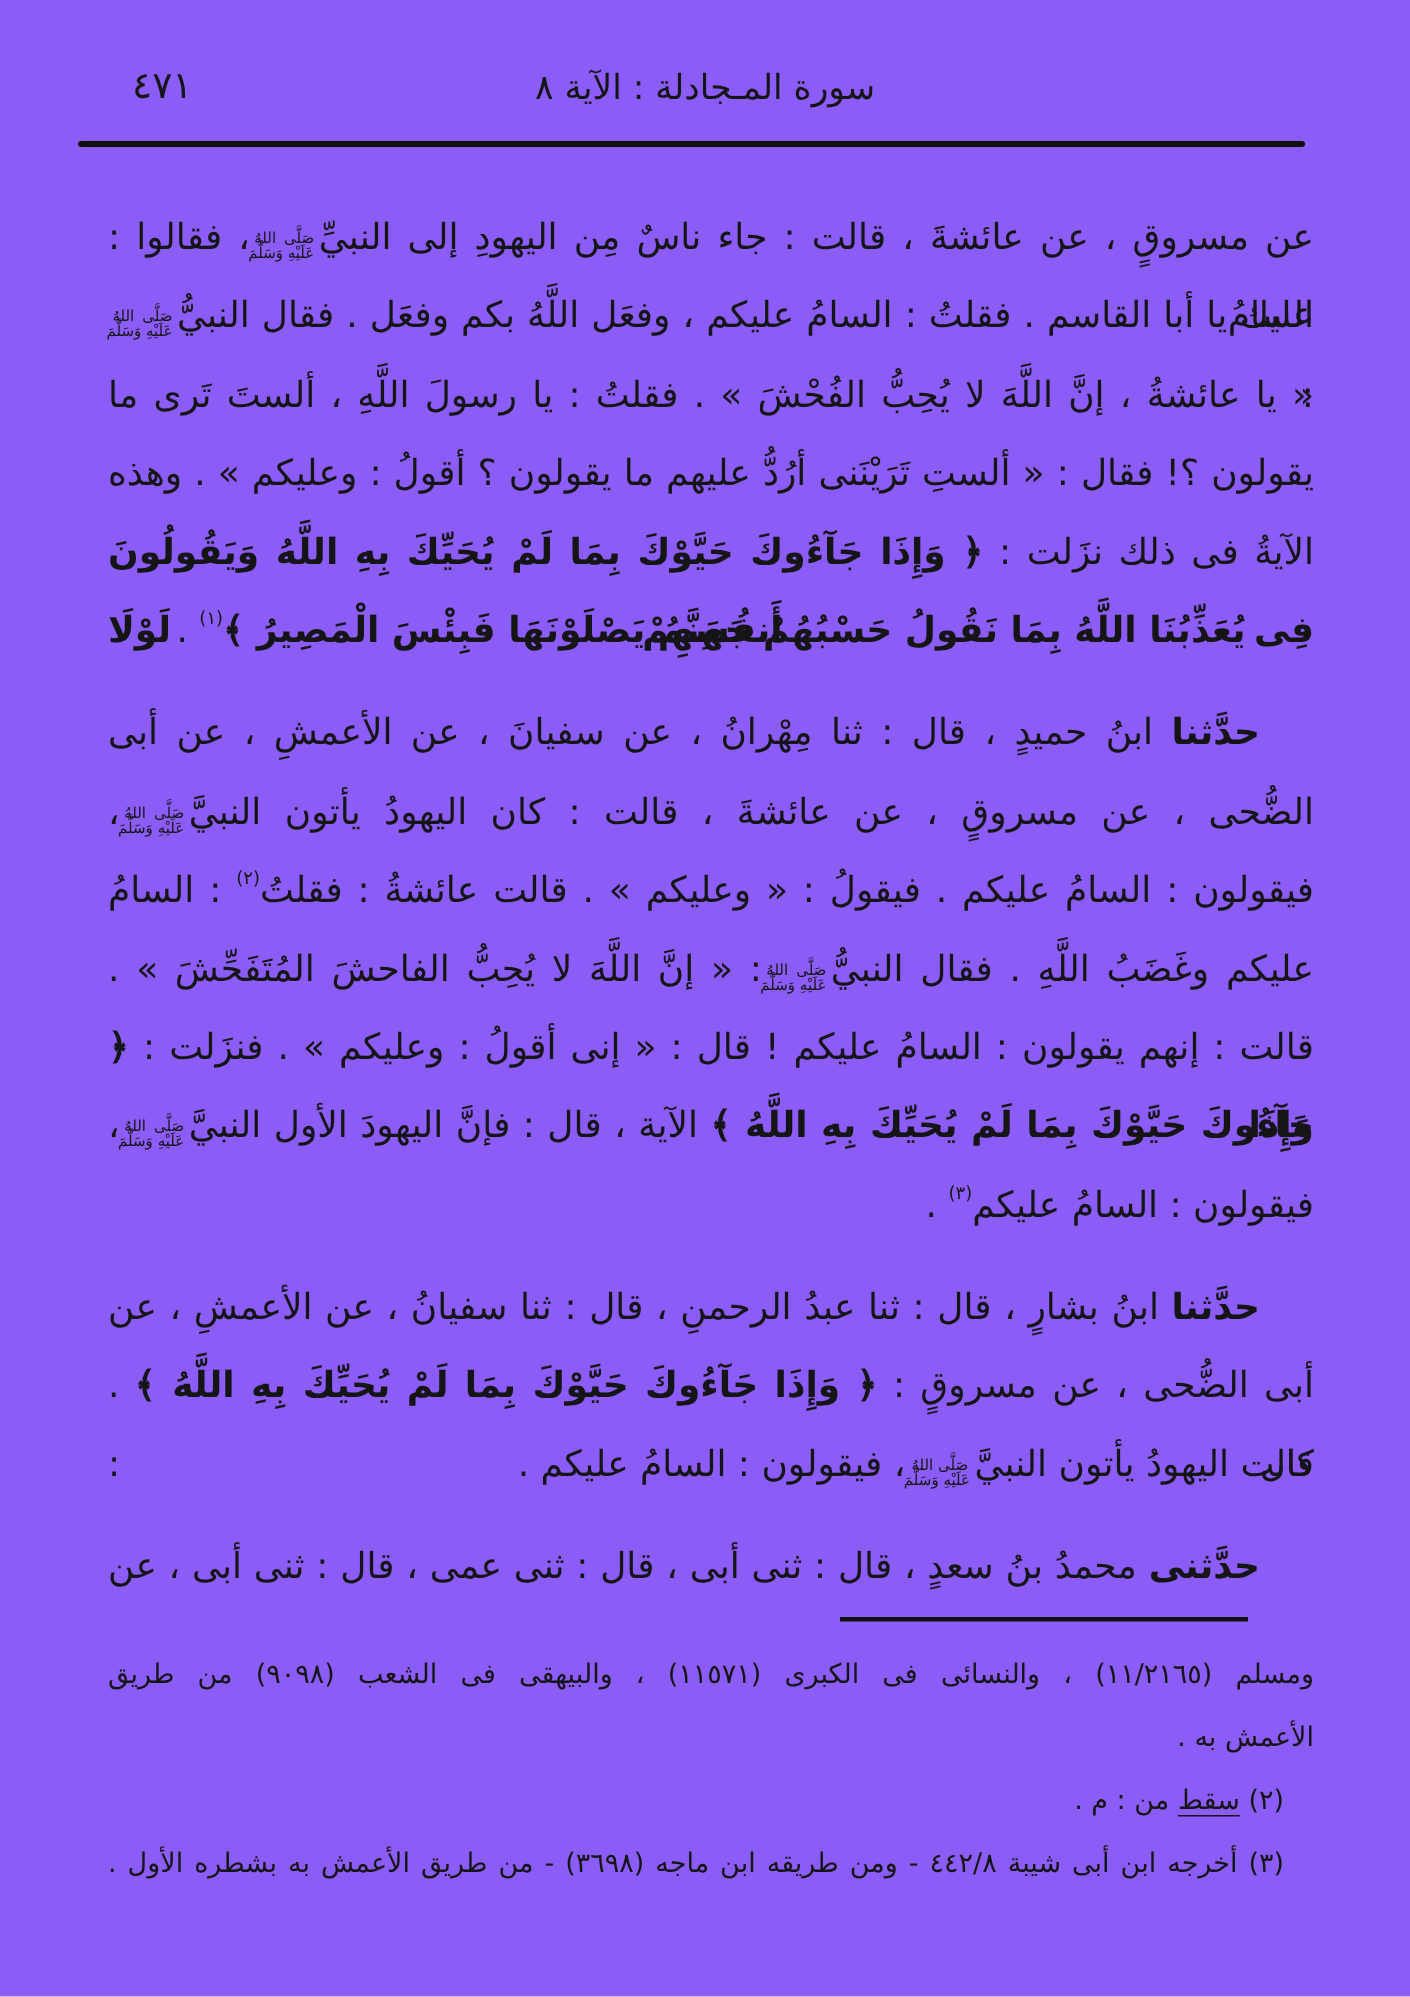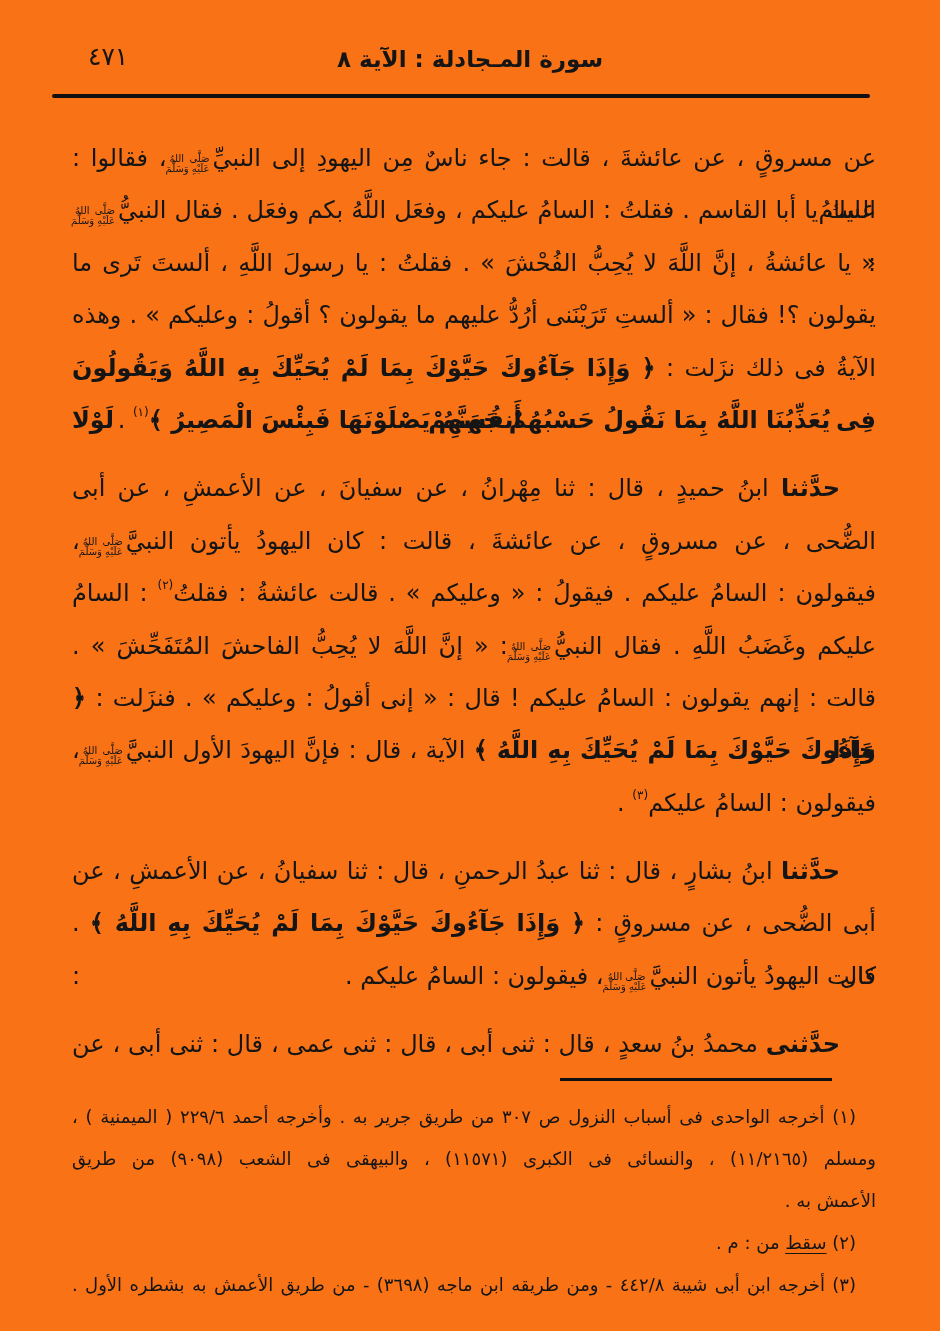--- a/index.html
+++ b/index.html
@@ -1,33 +1,33 @@
 <!DOCTYPE html>
 <html lang="ar" dir="rtl"><head>
 <meta charset="utf-8">
 <style>
   * { margin:0; padding:0; box-sizing:border-box; }
   html,body { background:#ffffff; }
   .page {
     position:relative;
     width:940px; height:1331px;
-    background:#f97316;
+    background:#8b5cf6;
     color:#151515;
     font-family:"DejaVu Sans", sans-serif;
     direction:rtl;
     overflow:hidden;
   }
   
   .page-number {
     position:absolute; top:40px; left:88px;
     font-size:25px; line-height:34px;
   }
   .header-title {
     position:absolute; top:42px; left:0; right:0;
-    text-align:center; font-size:23px; line-height:34px;font-weight:bold;
+    text-align:center; font-size:23px; line-height:34px;
   }
   .header-rule {
     position:absolute; top:94px; left:52px; right:70px;
     height:4px; background:#101010; border-radius:2px;
   }
   
   .body-text {
     position:absolute; top:132px; right:64px; width:804px;
     font-size:24px;
   }
@@ -96,20 +96,19 @@
         <div class="line j"><span class="seg-n">أبى الضُّحى ، عن مسروقٍ : </span><span class="seg-q">﴿ وَإِذَا جَآءُوكَ حَيَّوْكَ بِمَا لَمْ يُحَيِّكَ بِهِ اللَّهُ ﴾</span><span class="seg-n"> . قال :</span></div>
         <div class="line r"><span class="seg-n">كانت اليهودُ يأتون النبيَّ</span><span class="saw"><span>صَلَّى اللهُ</span><span>عَلَيْهِ وَسَلَّمَ</span></span><span class="seg-n">، فيقولون : السامُ عليكم .</span></div>
       </div>
       <div class="para">
         <div class="line j ind"><span class="seg-b">حدَّثنى</span><span class="seg-n"> محمدُ بنُ سعدٍ ، قال : ثنى أبى ، قال : ثنى عمى ، قال : ثنى أبى ، عن</span></div>
       </div>
     </div>
 
   <div class="footnote-separator"></div>
   <div class="footnotes">
-      <div class="fline j ind"><span class="seg-n">(١) أخرجه الواحدى فى أسباب النزول ص ٣٠٧ من طريق جرير به . وأخرجه أحمد ٢٢٩/٦ ( الميمنية ) ،</span></div>
       <div class="fline j"><span class="seg-n">ومسلم (١١/٢١٦٥) ، والنسائى فى الكبرى (١١٥٧١) ، والبيهقى فى الشعب (٩٠٩٨) من طريق</span></div>
       <div class="fline r"><span class="seg-n">الأعمش به .</span></div>
       <div class="fline r ind"><span class="seg-n">(٢) </span><span class="seg-u">سقط</span><span class="seg-n"> من : م .</span></div>
       <div class="fline j ind"><span class="seg-n">(٣) أخرجه ابن أبى شيبة ٤٤٢/٨ - ومن طريقه ابن ماجه (٣٦٩٨) - من طريق الأعمش به بشطره الأول .</span></div>
     </div>
 
 </div>
 
 </body></html>

